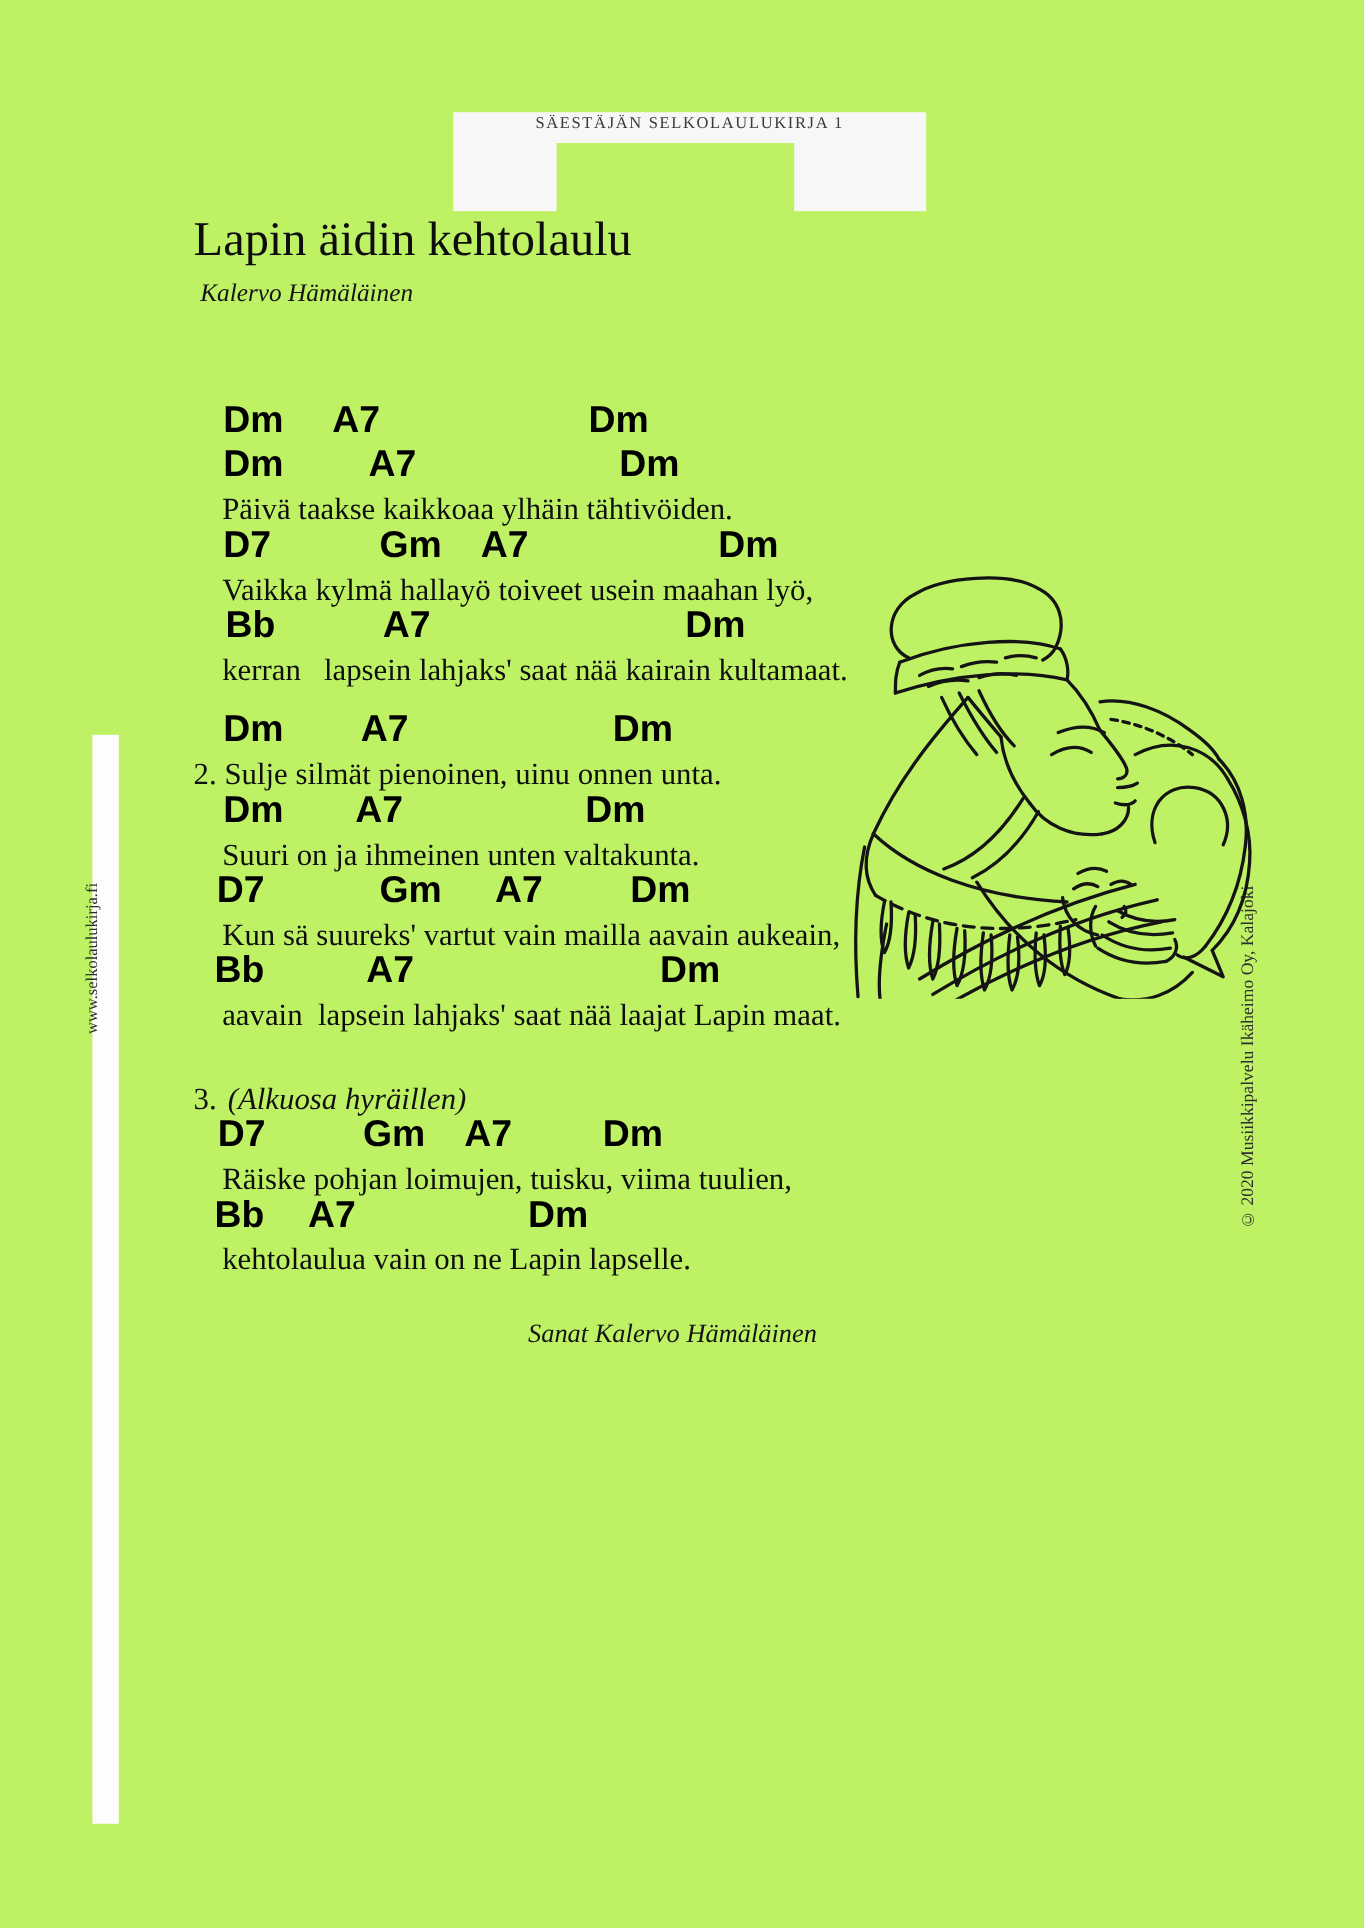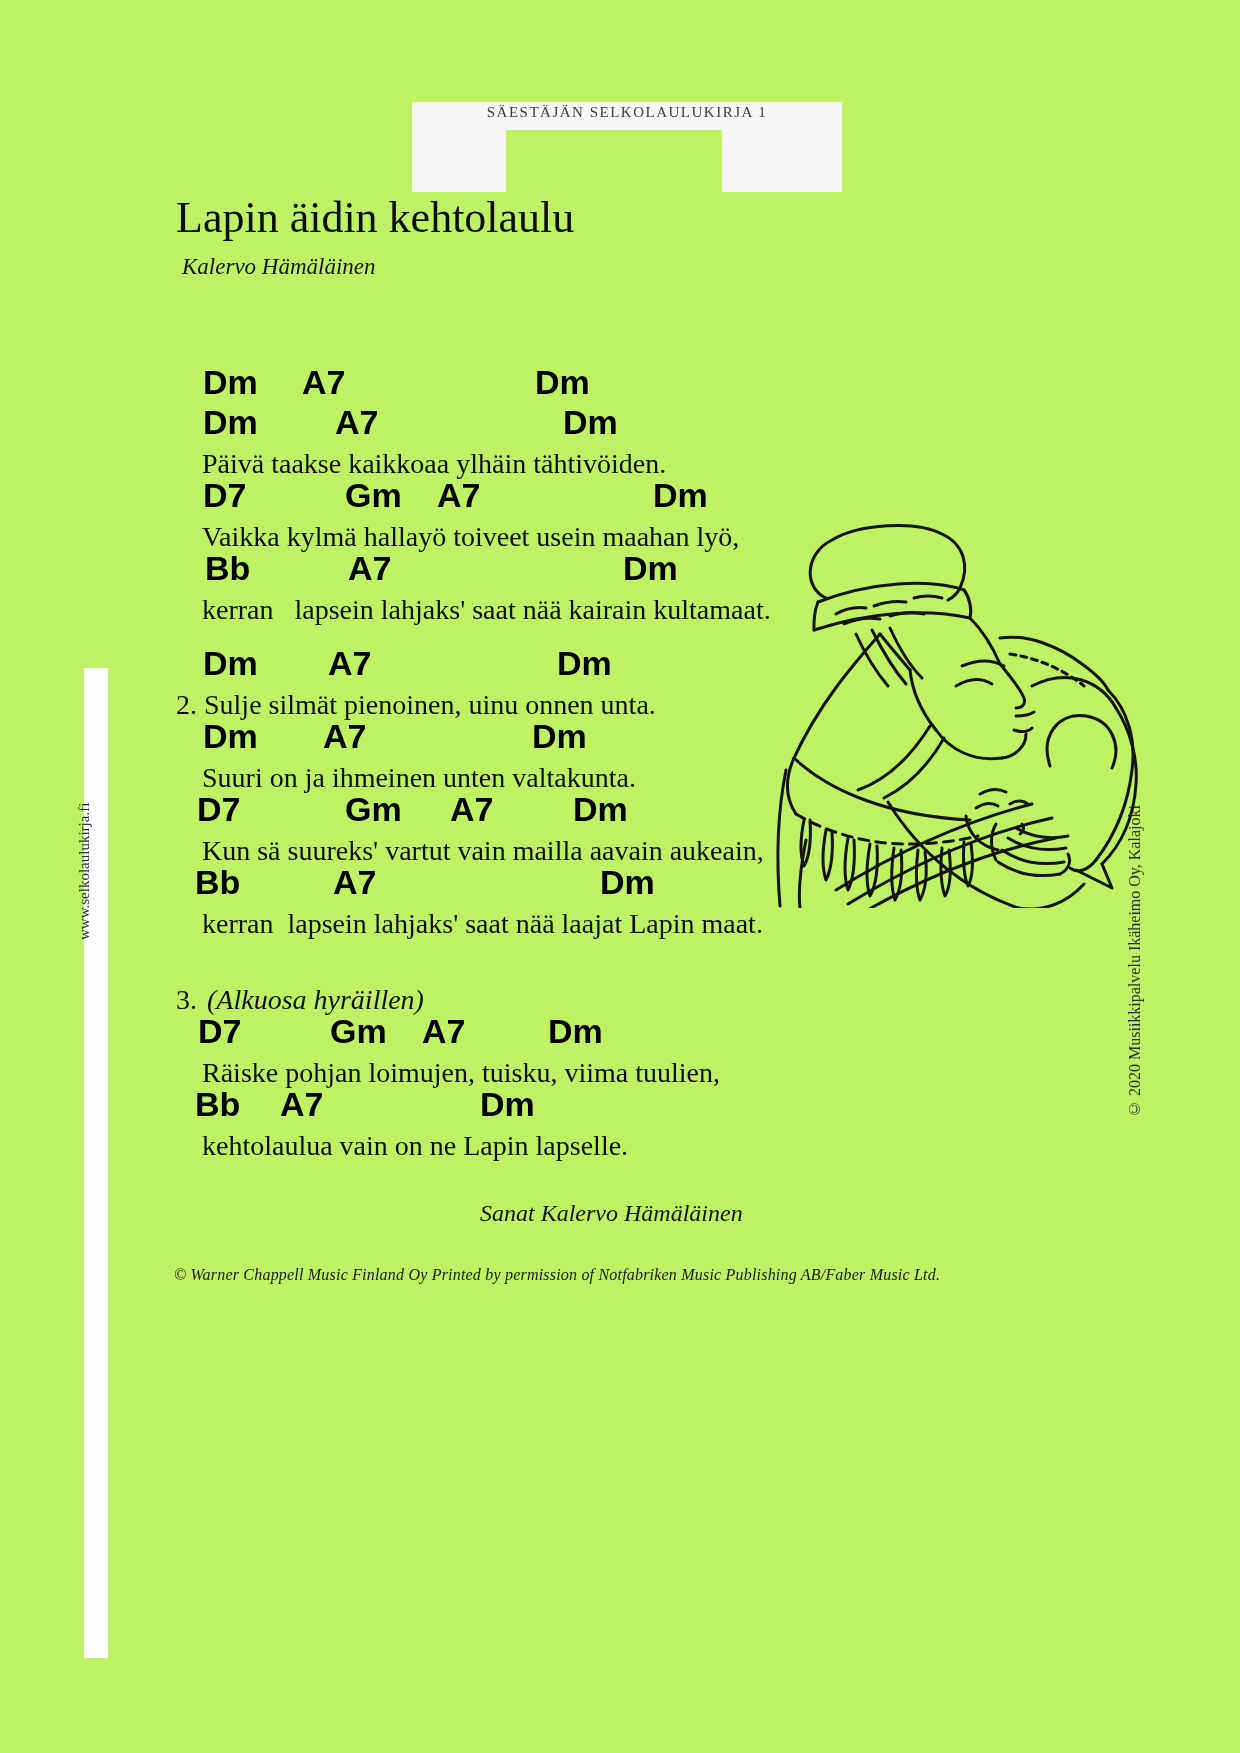--- a/index.html
+++ b/index.html
@@ -105,21 +105,21 @@
           <span class="chord" style="left: 169px;">Gm</span>
           <span class="chord" style="left: 274px;">A7</span>
           <span class="chord" style="left: 397px;">Dm</span>
         </div>
         <div class="lyric indent">Kun sä suureks' vartut vain mailla aavain aukeain,</div>
         <div class="chord-row">
           <span class="chord" style="left: 19px;">Bb</span>
           <span class="chord" style="left: 157px;">A7</span>
           <span class="chord" style="left: 424px;">Dm</span>
         </div>
-        <div class="lyric indent">kerran  lapsein lahjaks' saat nää laajat Lapin maat.</div>
+        <div class="lyric indent">aavain  lapsein lahjaks' saat nää laajat Lapin maat.</div>
       </div>
       <div class="verse">
         <div class="verse-heading">
           <span>3.</span>
           <span class="note">(Alkuosa hyräillen)</span>
         </div>
         <div class="chord-row">
           <span class="chord" style="left: 22px;">D7</span>
           <span class="chord" style="left: 154px;">Gm</span>
           <span class="chord" style="left: 246px;">A7</span>
@@ -129,21 +129,20 @@
         <div class="chord-row">
           <span class="chord" style="left: 19px;">Bb</span>
           <span class="chord" style="left: 104px;">A7</span>
           <span class="chord" style="left: 304px;">Dm</span>
         </div>
         <div class="lyric indent">kehtolaulua vain on ne Lapin lapselle.</div>
       </div>
     </div>
 
   <div class="lyricist">Sanat Kalervo Hämäläinen</div>
-  <div class="copyright">© Warner Chappell Music Finland Oy Printed by permission of Notfabriken Music Publishing AB/Faber Music Ltd.</div>
 
   <div class="vert vert-left">www.selkolaulukirja.fi</div>
   <div class="vert vert-right">© 2020 Musiikkipalvelu Ikäheimo Oy, Kalajoki</div>
 
   <div class="illustration">
     <svg viewBox="0 0 370 390" xmlns="http://www.w3.org/2000/svg">
 
       <path d="M56,80 C34,70 34,36 62,22 C88,6 146,2 172,16 C194,26 200,48 190,70 C187,76 182,80 178,82"></path>
 
       <path d="M48,84 C100,64 160,60 194,72"></path>

